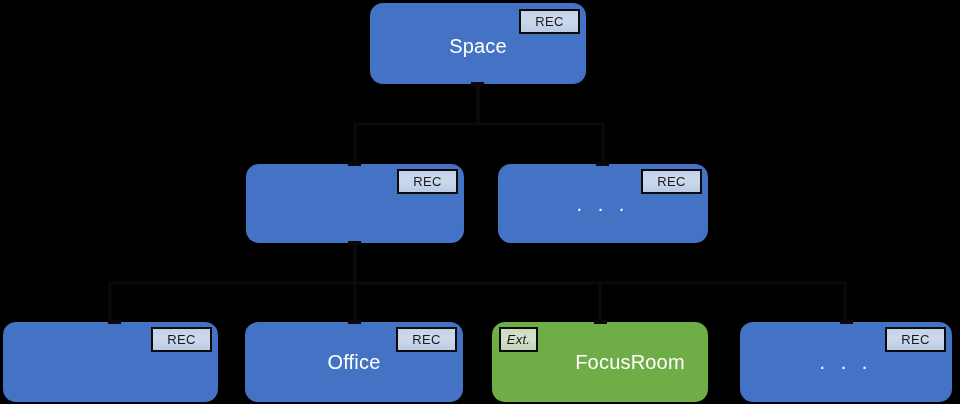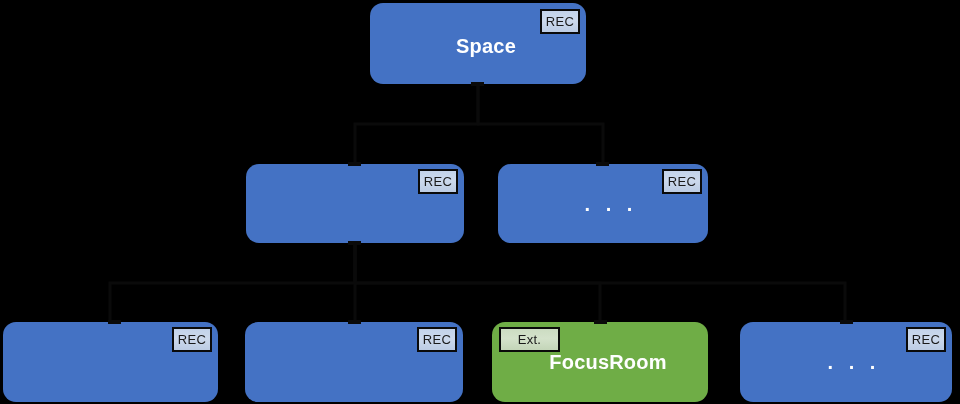--- a/index.html
+++ b/index.html
@@ -22,27 +22,27 @@
     pointer-events: none;
   }
   .node {
     position: absolute;
     box-sizing: border-box;
     border-radius: 13px;
     display: block;
   }
   .node-label {
     position: absolute;
-    left: 8px;
+    left: 0;
     width: 100%;
     text-align: center;
     color: #FFFFFF;
     font-family: "Liberation Sans", sans-serif;
     font-size: 20px;
-    font-weight: 700;
+    font-weight: 400;
     letter-spacing: 0.2px;
     white-space: nowrap;
   }
   .node-label.dots {
     font-size: 20px;
     letter-spacing: 5px;
   }
   .badge {
     position: absolute;
     box-sizing: border-box;
@@ -50,25 +50,26 @@
     font-family: "Liberation Sans", sans-serif;
     font-size: 13px;
     color: #1a1a1a;
     text-align: center;
     line-height: 21px;
     height: 25px;
     letter-spacing: 0.3px;
   }
   .badge.rec {
     background: linear-gradient(to bottom, #c3d3ea 0%, #ccd9ec 45%, #bcccE4 100%);
-    width: 40px;
+    width: 61px;
   }
   .badge.ext {
     background: linear-gradient(to bottom, #ccdcc2 0%, #d4e2cb 45%, #c3d5b8 100%);
-    width: 61px;
+    width: 39px;
+    font-style: italic;
   }
   .notch {
     position: absolute;
     background: #0a0a0a;
     width: 13px;
     height: 4px;
   }
 </style>
 </head>
 <body>
@@ -103,26 +104,27 @@
     <div class="badge rec" style="right:6px; top:5px;">REC</div>
     <div class="notch" style="left:98px; top:-2px;"></div>
   </div>
 
   <div class="node" style="left:3px; top:322px; width:215px; height:80px; background:#4472C4;">
     <div class="badge rec" style="right:6px; top:5px;">REC</div>
     <div class="notch" style="left:105px; top:-2px;"></div>
   </div>
 
   <div class="node" style="left:245px; top:322px; width:218px; height:80px; background:#4472C4;">
+    <div class="node-label" style="top:29px;">Office</div>
     <div class="badge rec" style="right:6px; top:5px;">REC</div>
     <div class="notch" style="left:103px; top:-2px;"></div>
   </div>
 
   <div class="node" style="left:492px; top:322px; width:216px; height:80px; background:#6FAD46;">
-    <div class="node-label" style="top:29px;">FocusRoom</div>
+    <div class="node-label" style="top:29px;padding-left:30px;">FocusRoom</div>
     <div class="badge ext" style="left:7px; top:5px;">Ext.</div>
     <div class="notch" style="left:102px; top:-2px;"></div>
   </div>
 
   <div class="node" style="left:740px; top:322px; width:212px; height:80px; background:#4472C4;">
     <div class="node-label dots" style="top:29px;">. . .</div>
     <div class="badge rec" style="right:6px; top:5px;">REC</div>
     <div class="notch" style="left:100px; top:-2px;"></div>
   </div>
 

